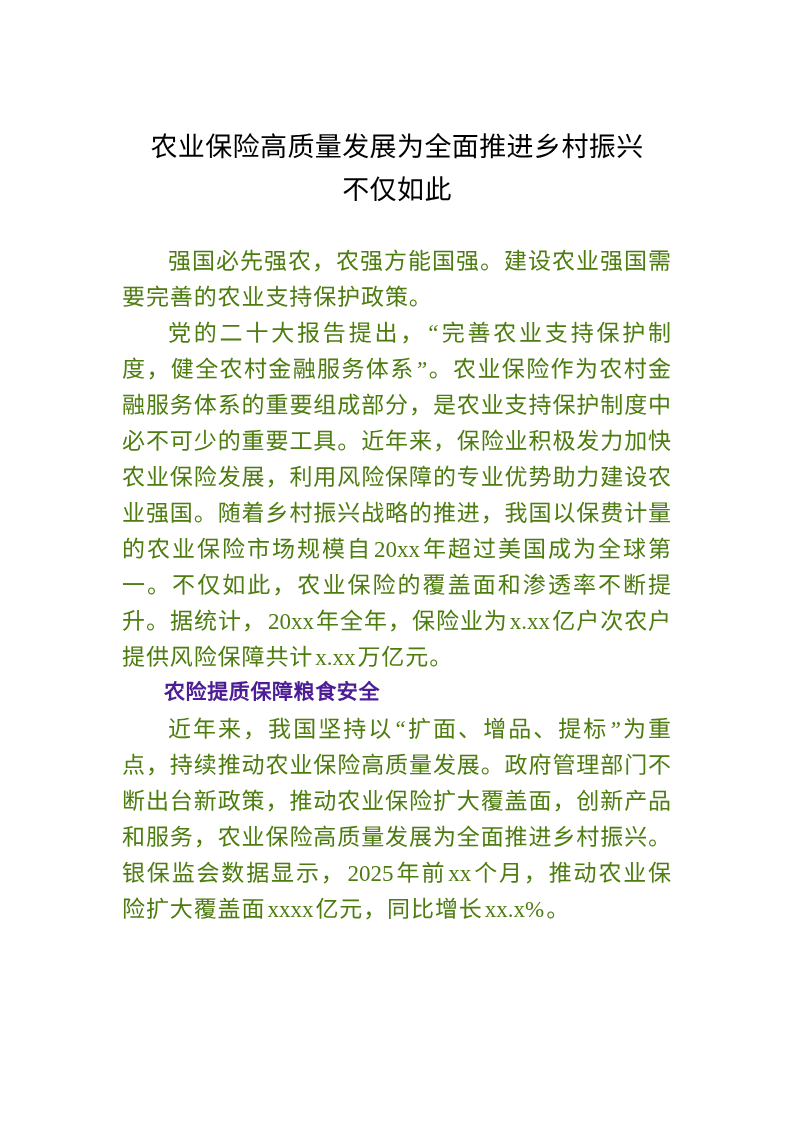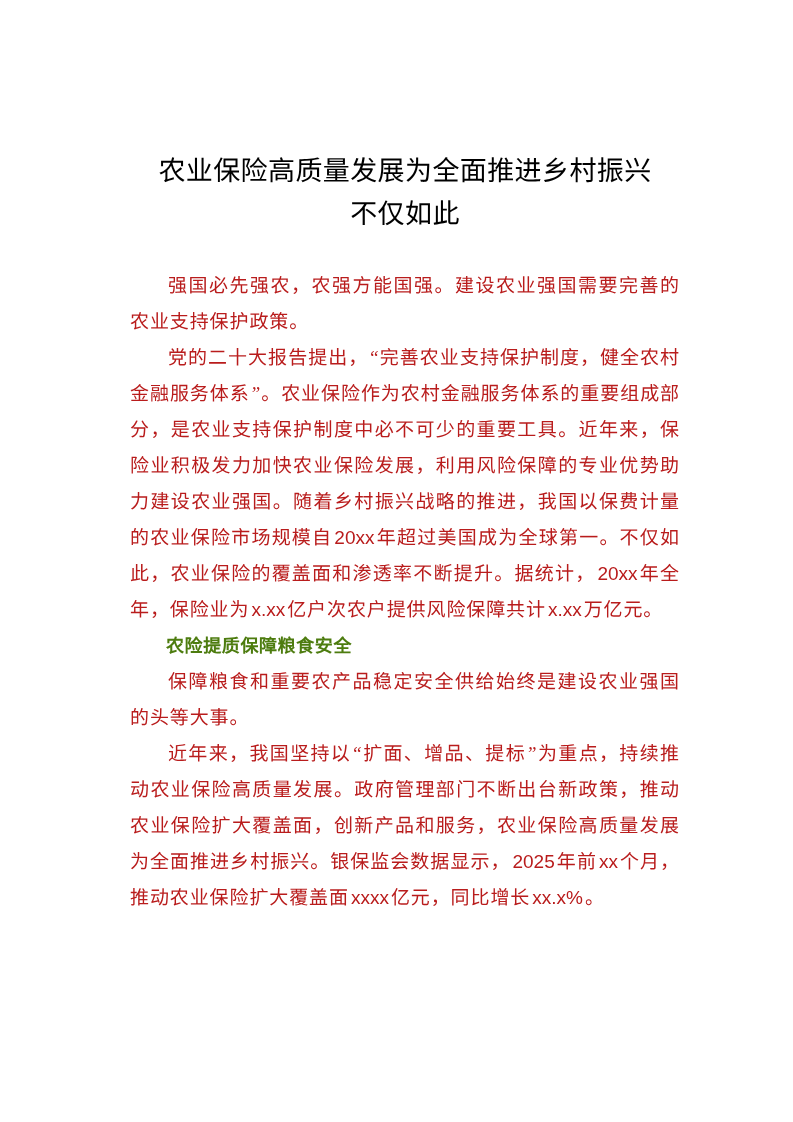--- a/index.html
+++ b/index.html
@@ -21,24 +21,23 @@
     width: 793px;
     height: 1122px;
     margin: 0 auto;
     background: #ffffff;
     box-sizing: border-box;
     overflow: hidden;
   }
 
   .page-body {
     position: absolute;
-    left: 130px;
+    left: 122px;
     top: 0;
     width: 550px;
-    margin-top: 24px;
   }
 
   
   .doc-title {
     margin: 0;
     padding-top: 126px;
     font-family: "Liberation Serif", "DejaVu Serif", serif;
     font-size: 27px;
     font-weight: 400;
     line-height: 43px;
@@ -49,54 +48,54 @@
 
   
   .title-gap {
     height: 32px;
   }
 
   
   .para {
     margin: 0;
     font-family: "Liberation Serif", "DejaVu Serif", serif;
-    font-size: 19px;
+    font-size: 23px;
     line-height: 36px;
     text-align: justify;
     text-justify: inter-ideograph;
     text-indent: 2em;
     letter-spacing: 0.9px;
-    color: #b91c1c;
+    color: #4d7c0f;
   }
 
   
   .para .cjk {
     font-family: "Liberation Serif", "DejaVu Serif", serif;
     font-style: italic;
     font-synthesis: none;
   }
 
   
   .num {
-    font-family: Liberation Sans, sans-serif;
+    font-family: Liberation Serif, serif;
     font-style: normal;
     letter-spacing: 0;
     padding: 0 2px;
   }
 
   
   .section-heading {
     margin: 0;
-    font-family: Liberation Sans, sans-serif;
-    font-size: 18px;
+    font-family: Liberation Mono, monospace;
+    font-size: 21px;
     font-weight: 700;
     line-height: 36px;
     text-indent: 2em;
     letter-spacing: 0.6px;
-    color: #4d7c0f;
+    color: #4c1d95;
   }
 </style>
 </head>
 <body>
 
 <div class="page">
   <div class="page-body">
 
     <h1 class="doc-title">
       <span>农业保险高质量发展为全面推进乡村振兴</span><br>
@@ -108,22 +107,19 @@
     <p class="para">
       <span class="cjk">强国必先强农，农强方能国强。建设农业强国需要完善的农业支持保护政策。</span>
     </p>
 
     <p class="para">
       <span class="cjk">党的二十大报告提出，“完善农业支持保护制度，健全农村金融服务体系”。农业保险作为农村金融服务体系的重要组成部分，是农业支持保护制度中必不可少的重要工具。近年来，保险业积极发力加快农业保险发展，利用风险保障的专业优势助力建设农业强国。随着乡村振兴战略的推进，我国以保费计量的农业保险市场规模自</span><span class="num">20xx</span><span class="cjk">年超过美国成为全球第一。不仅如此，农业保险的覆盖面和渗透率不断提升。据统计，</span><span class="num">20xx</span><span class="cjk">年全年，保险业为</span><span class="num">x.xx</span><span class="cjk">亿户次农户提供风险保障共计</span><span class="num">x.xx</span><span class="cjk">万亿元。</span>
     </p>
 
     <h2 class="section-heading">农险提质保障粮食安全</h2>
 
-    <p class="para">
-      <span class="cjk">保障粮食和重要农产品稳定安全供给始终是建设农业强国的头等大事。</span>
-    </p>
 
     <p class="para">
       <span class="cjk">近年来，我国坚持以“扩面、增品、提标”为重点，持续推动农业保险高质量发展。政府管理部门不断出台新政策，推动农业保险扩大覆盖面，创新产品和服务，农业保险高质量发展为全面推进乡村振兴。银保监会数据显示，</span><span class="num">2025</span><span class="cjk">年前</span><span class="num">xx</span><span class="cjk">个月，推动农业保险扩大覆盖面</span><span class="num">xxxx</span><span class="cjk">亿元，同比增长</span><span class="num">xx.x%</span><span class="cjk">。</span>
     </p>
 
   </div>
 </div>
 
 </body></html>

